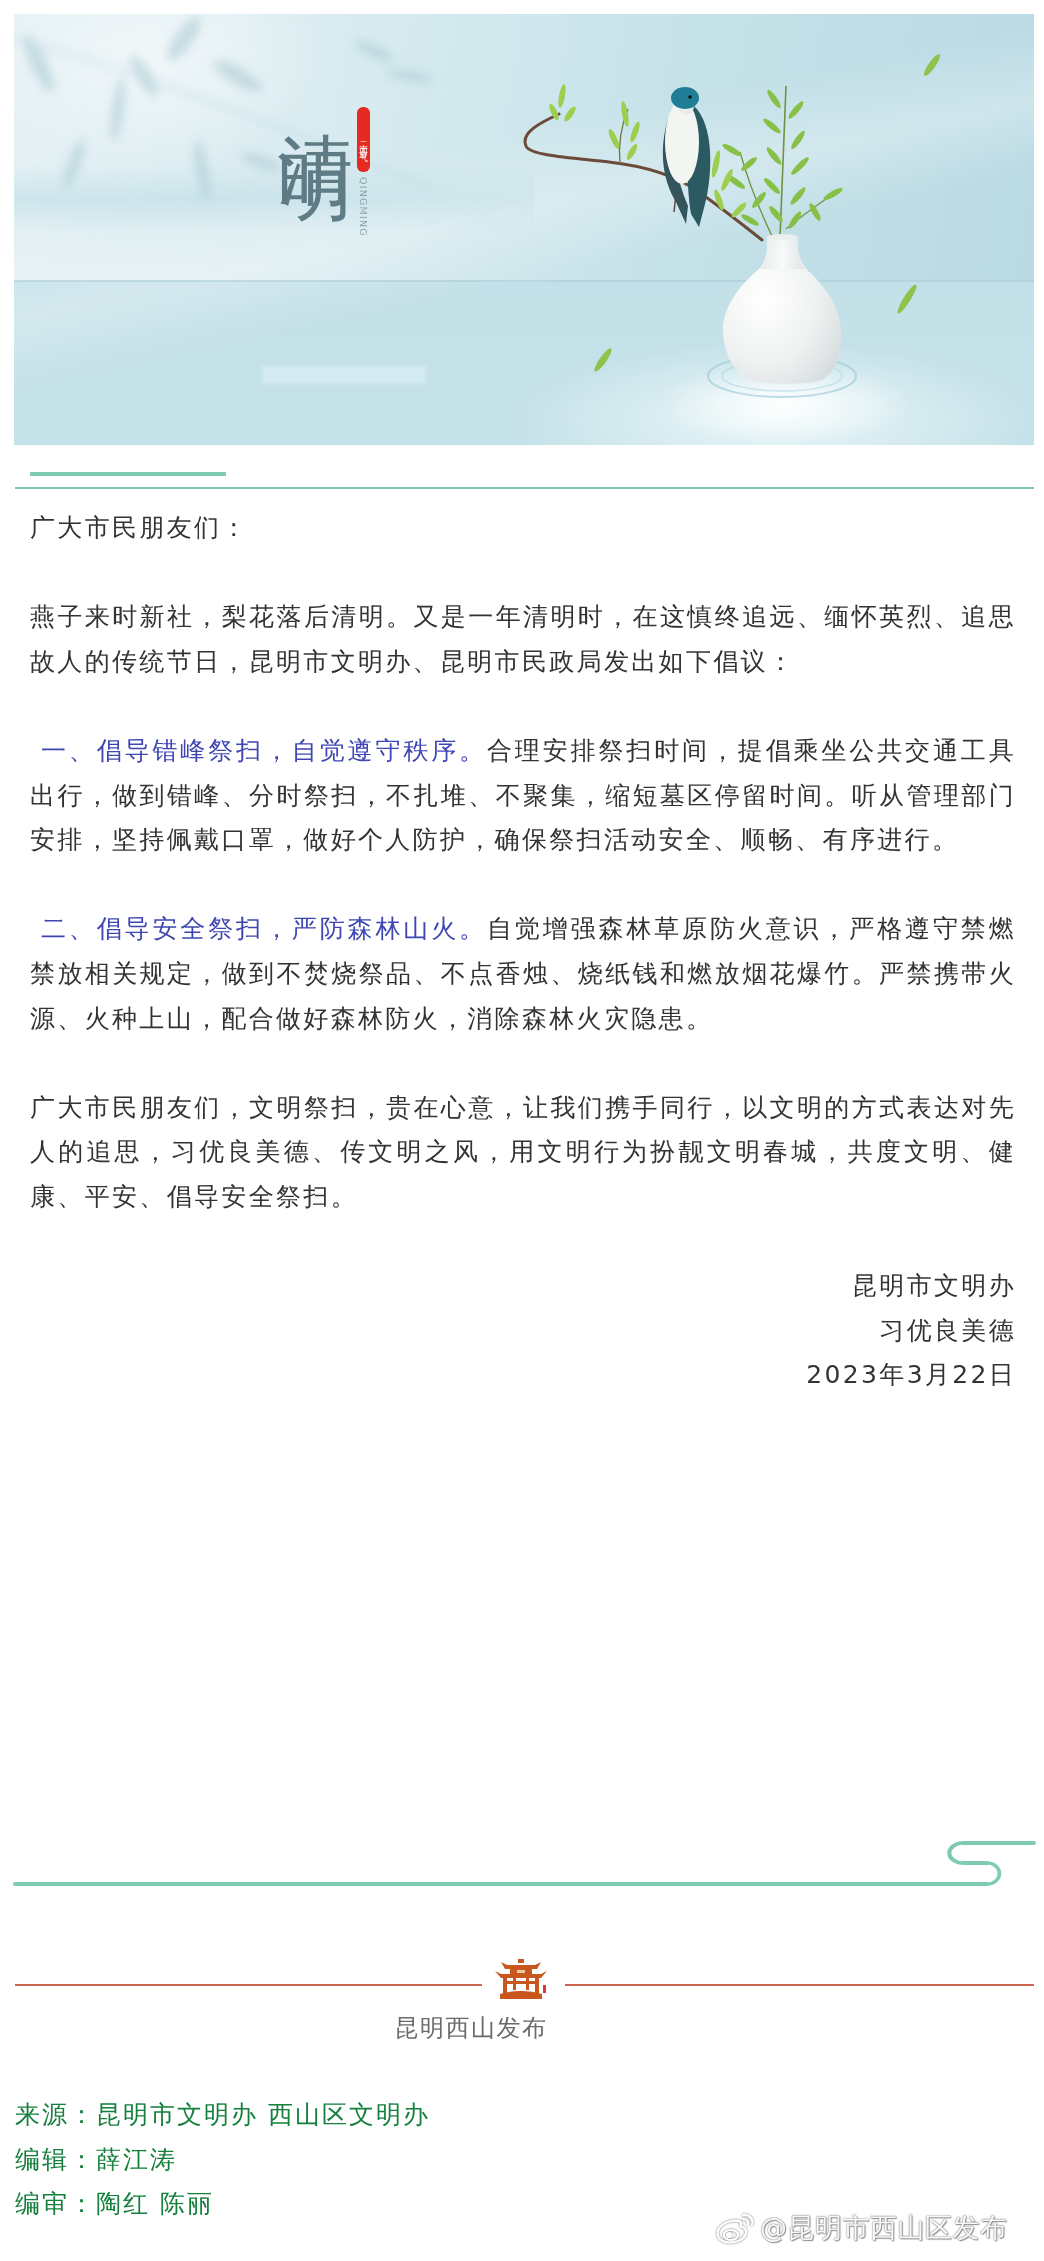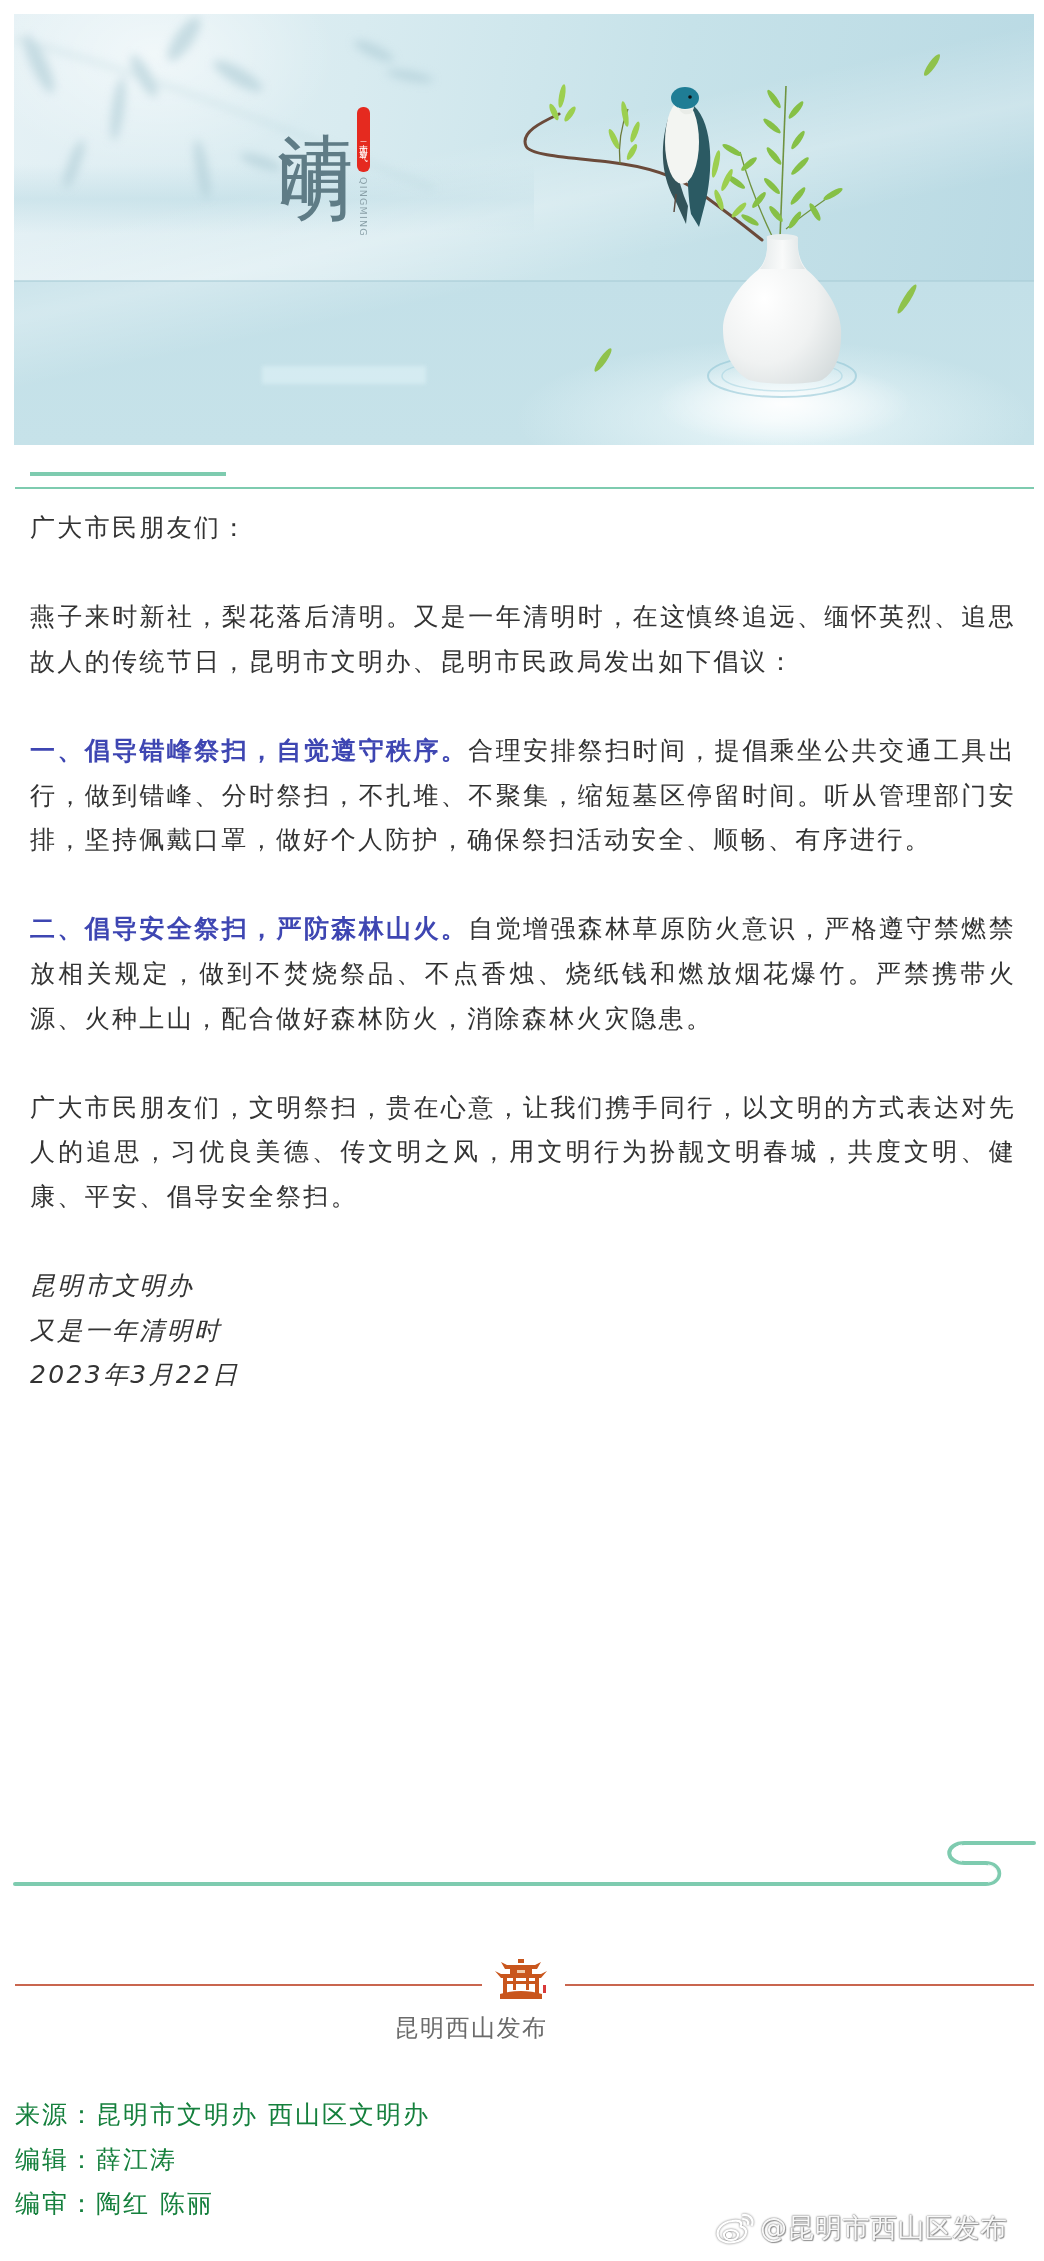--- a/index.html
+++ b/index.html
@@ -52,23 +52,23 @@
   
   .green-bar { position:absolute; left:30px; top:472px; width:196px; height:4px; background:#7ecbaf; }
   .green-line { position:absolute; left:15px; top:487px; width:1019px; height:2px; background:#7ecbaf; }
   
   .article {
     position:absolute; left:30px; top:506px; width:986px;
     font-size:25px; line-height:44.6px; letter-spacing:2.33px;
     text-align:justify; color:#333333;
   }
   .article p { margin:0 0 44.6px 0; }
-  .article .hl { color:#3e46b2; font-weight:bold; }
+  .article .hl { color:#3e46b2; font-weight:normal;margin-left:11px; }
   .article .signature { text-align:right; margin:0; }
-  .article .signature div { text-align:left;font-style:italic; }
+  .article .signature div { text-align:right; }
   
   .scroll-deco { position:absolute; left:0; top:1836px; }
   
   .red-line-left { position:absolute; left:15px; top:1984px; width:467px; height:2px; background:#c9664f; }
   .red-line-right { position:absolute; left:565px; top:1984px; width:469px; height:2px; background:#c9664f; }
   .publisher-logo { position:absolute; left:495px; top:1959px; }
   .publisher-name {
     position:absolute; left:0; top:2011px; width:942px; text-align:center;
     font-size:24px; line-height:34px; letter-spacing:1.5px; color:#6a6a6a;
   }
@@ -209,21 +209,21 @@
 <div class="green-line"></div>
 
 <div class="article">
   <p>广大市民朋友们：</p>
   <p>燕子来时新社，梨花落后清明。又是一年清明时，在这慎终追远、缅怀英烈、追思故人的传统节日，昆明市文明办、昆明市民政局发出如下倡议：</p>
   <p><span class="hl">一、倡导错峰祭扫，自觉遵守秩序。</span><span>合理安排祭扫时间，提倡乘坐公共交通工具出行，做到错峰、分时祭扫，不扎堆、不聚集，缩短墓区停留时间。听从管理部门安排，坚持佩戴口罩，做好个人防护，确保祭扫活动安全、顺畅、有序进行。</span></p>
   <p><span class="hl">二、倡导安全祭扫，严防森林山火。</span><span>自觉增强森林草原防火意识，严格遵守禁燃禁放相关规定，做到不焚烧祭品、不点香烛、烧纸钱和燃放烟花爆竹。严禁携带火源、火种上山，配合做好森林防火，消除森林火灾隐患。</span></p>
   <p>广大市民朋友们，文明祭扫，贵在心意，让我们携手同行，以文明的方式表达对先人的追思，习优良美德、传文明之风，用文明行为扮靓文明春城，共度文明、健康、平安、倡导安全祭扫。</p>
   <div class="signature">
     <div>昆明市文明办</div>
-    <div>又是一年清明时</div>
+    <div>习优良美德</div>
     <div>2023年3月22日</div>
   </div>
 </div>
 
 <svg class="scroll-deco" width="1044" height="56" viewBox="0 0 1044 56">
   <g fill="none" stroke="#7ecbaf" stroke-width="4" stroke-linecap="round">
     <path d="M15 48 L 985 48"></path>
     <path d="M985 48 C 1004 48, 1004 27, 985 27"></path>
     <path d="M985 27 L 965 27"></path>
     <path d="M965 27 C 944 27, 944 7, 965 7"></path>

